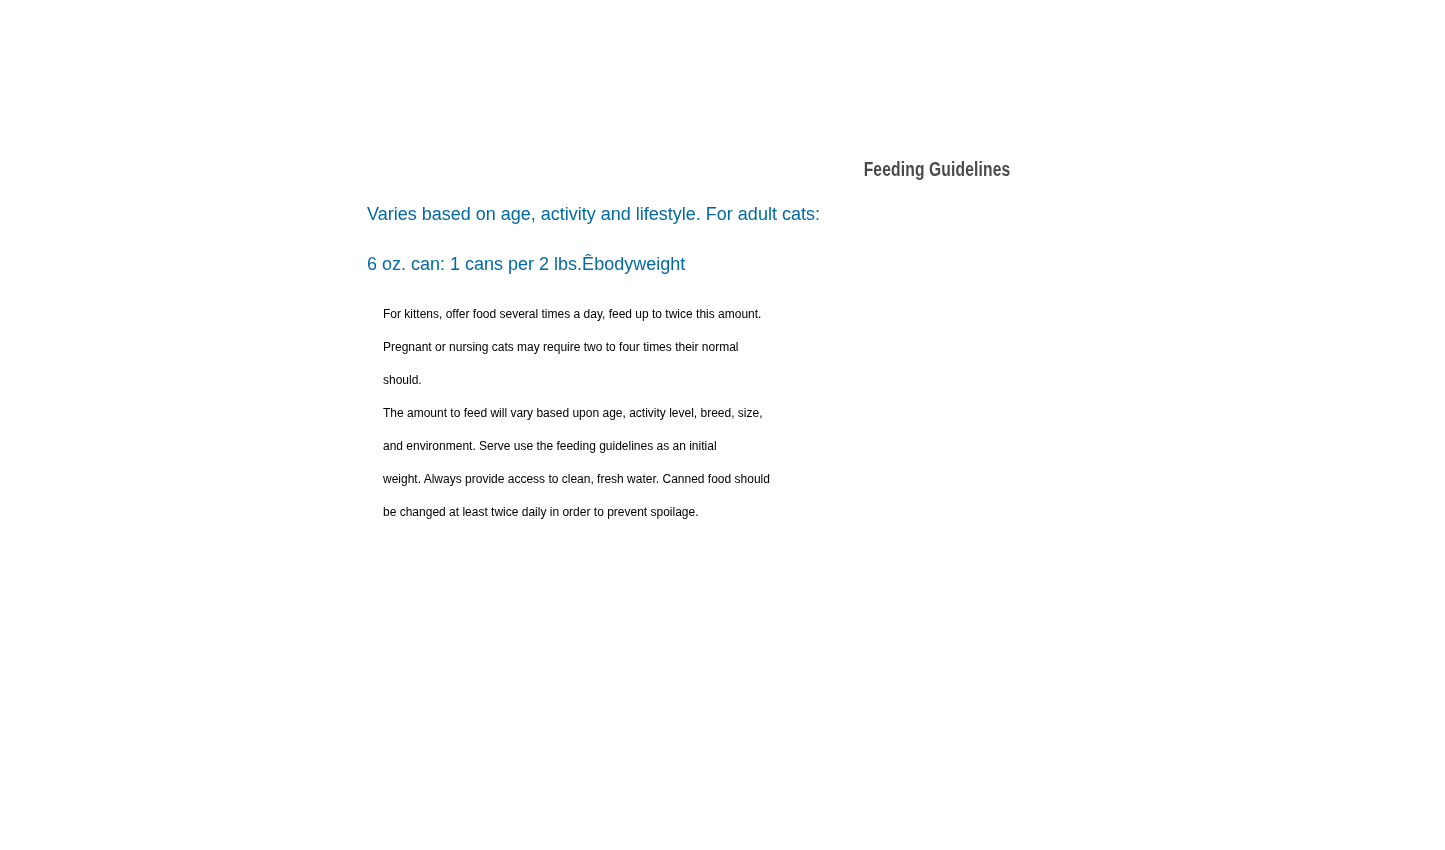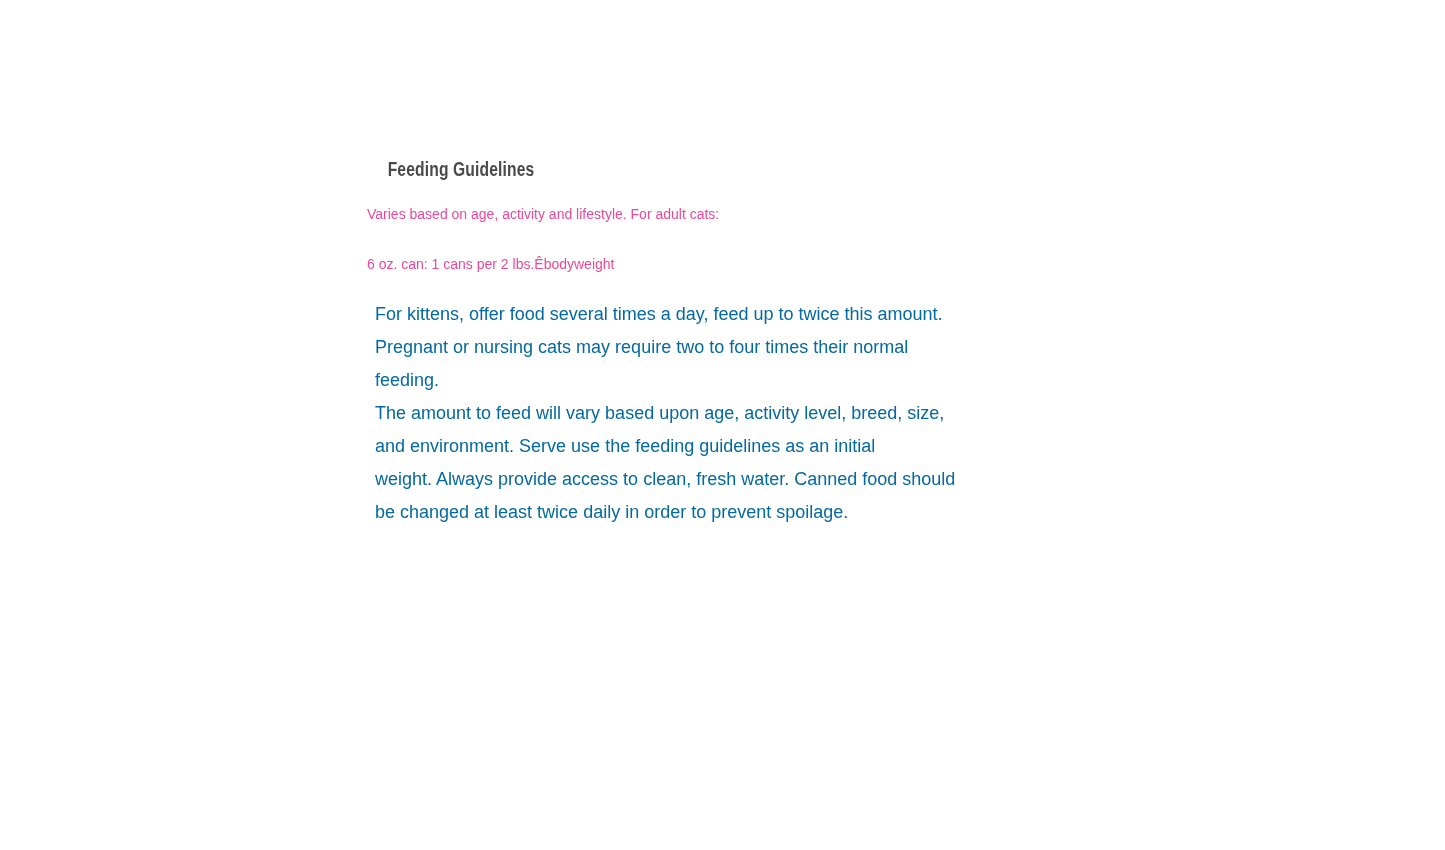--- a/index.html
+++ b/index.html
@@ -12,44 +12,44 @@
     font-family: "Liberation Sans", sans-serif;
   }
   .content {
     position: absolute;
     left: 367px;
     top: 154px;
     width: 664px;
   }
   .section-title {
     margin: 0 0 14px 0;
-    text-align: left;
+    text-align: right;
     font-size: 20px;
     line-height: 30px;
     font-weight: 700;
     color: #4a4a4a;
   }
   .section-title .condensed {
     display: inline-block;
     transform: scaleX(0.78);
     transform-origin: 50% 50%;
     letter-spacing: 0.2px;
     white-space: nowrap;
   }
   .para {
     margin: 0 0 17px 0;
-    font-size: 14px;
+    font-size: 18px;
     line-height: 33px;
-    color: #ec4899;
+    color: #0369a1;
     white-space: nowrap;
   }
   .notes {
-    margin: 8px;
-    font-size: 18px;
-    color: #0369a1;
+    margin: 16px;
+    font-size: 12px;
+    color: #000000;
   }
   .note-line {
     line-height: 33px;
     white-space: nowrap;
   }
 </style>
 </head>
 <body>
 
 <div class="content">
@@ -59,20 +59,20 @@
   </h2>
 
   <p class="para">Varies based on age, activity and lifestyle. For adult cats:</p>
 
 
   <p class="para">6 oz. can: 1 cans per 2 lbs.Êbodyweight</p>
 
   <div class="notes">
     <div class="note-line">For kittens, offer food several times a day, feed up to twice this amount.</div>
     <div class="note-line">Pregnant or nursing cats may require two to four times their normal</div>
-    <div class="note-line">feeding.</div>
+    <div class="note-line">should.</div>
     <div class="note-line">The amount to feed will vary based upon age, activity level, breed, size,</div>
     <div class="note-line">and environment. Serve use the feeding guidelines as an initial</div>
     <div class="note-line">weight. Always provide access to clean, fresh water. Canned food should</div>
     <div class="note-line">be changed at least twice daily in order to prevent spoilage.</div>
   </div>
 
 </div>
 
 </body></html>

